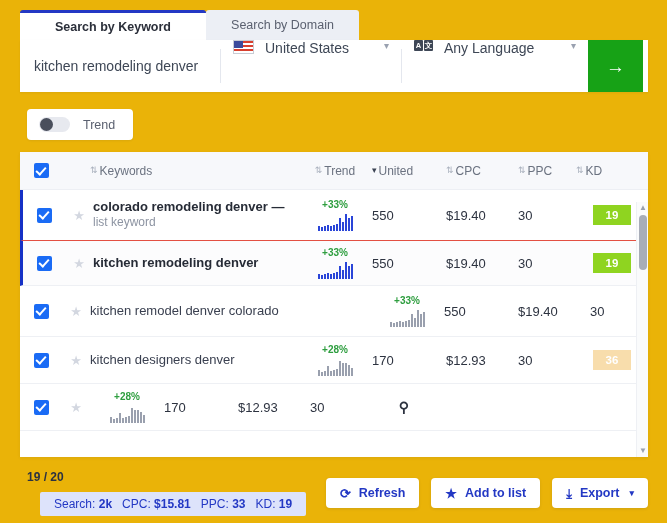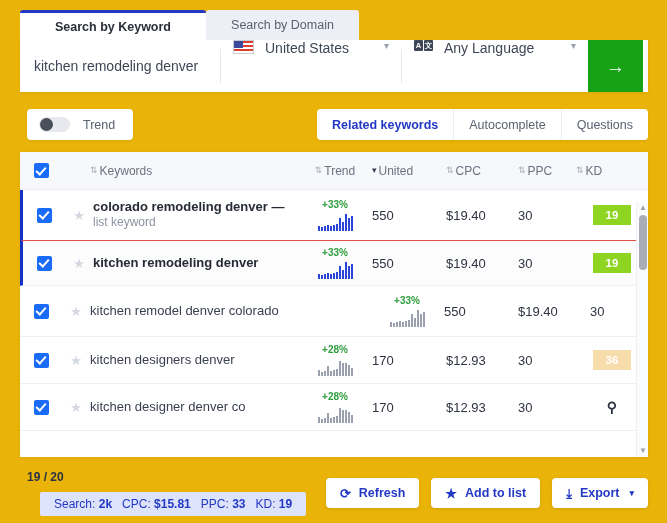--- a/index.html
+++ b/index.html
@@ -212,25 +212,20 @@
     </button>
   </div>
 
   <div class="filter-btn">
     <span class="toggle">
         <span class="knob"></span>
       </span>
     <span class="filter-label">Trend</span>
   </div>
 
-  <div class="viewtabs">
-    <div class="vtab active">Related keywords</div>
-    <div class="vtab">Autocomplete</div>
-    <div class="vtab">Questions</div>
-  </div>
 
   <div class="table-card">
 
     <div class="thead">
       <div class="c-check">
         <span class="chk hdr"></span>
       </div>
       <div class="c-star"></div>
       <div class="th c-kw">
         <span class="sorticon">⇅</span>
@@ -393,23 +388,20 @@
             <span class="kd-badge dim" style="background:#f0b54a">36</span>
           </div>
         </div>
         <div class="row std">
     <div class="c-check">
       <span class="chk"></span>
     </div>
     <div class="c-star">
       <span class="star">★</span>
     </div>
-    <div class="c-kw">
-            <div class="kw-plain">kitchen designer denver co</div>
-          </div>
     <div class="c-trend">
       <span class="trend-pct" style="color:#2e9e3f">+28%</span>
       <span class="spark">
               <i style="height:6px;background:#9aa0ae"></i>
               <i style="height:4px;background:#9aa0ae"></i>
               <i style="height:5px;background:#9aa0ae"></i>
               <i style="height:10px;background:#9aa0ae"></i>
               <i style="height:5px;background:#9aa0ae"></i>
               <i style="height:6px;background:#9aa0ae"></i>
               <i style="height:7px;background:#9aa0ae"></i>

